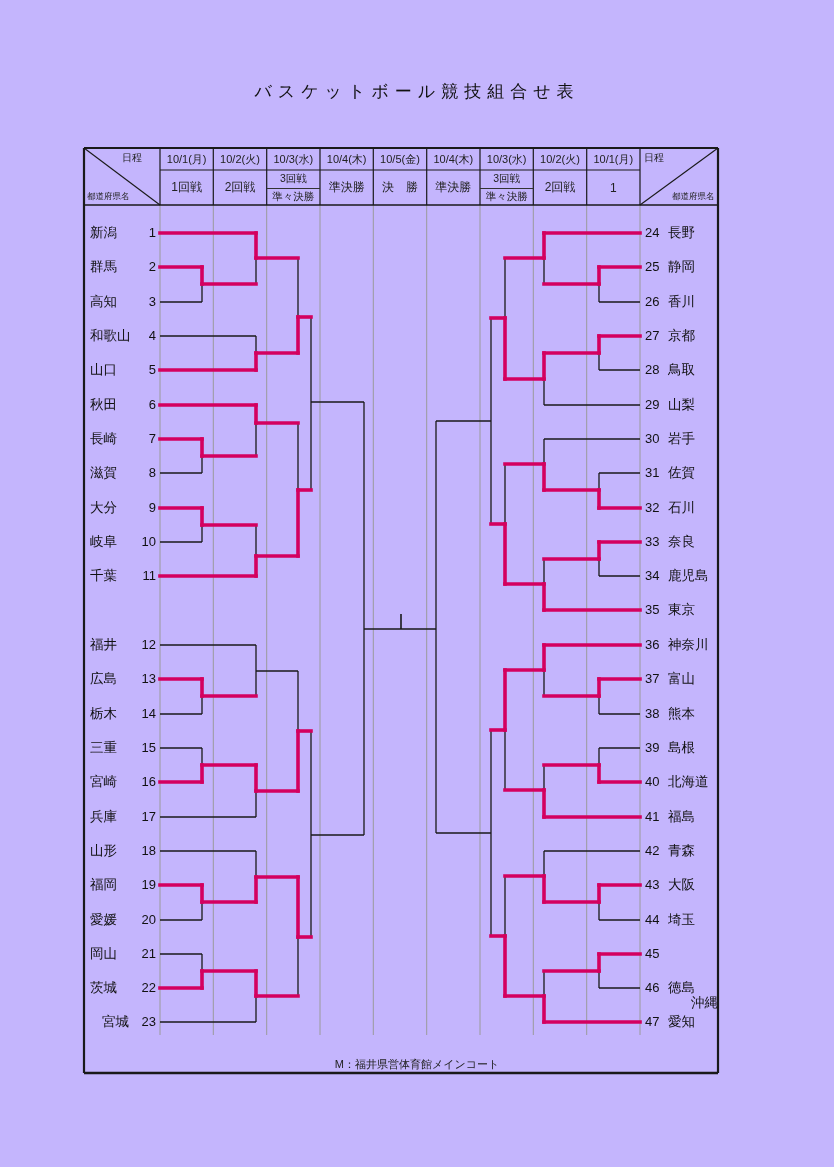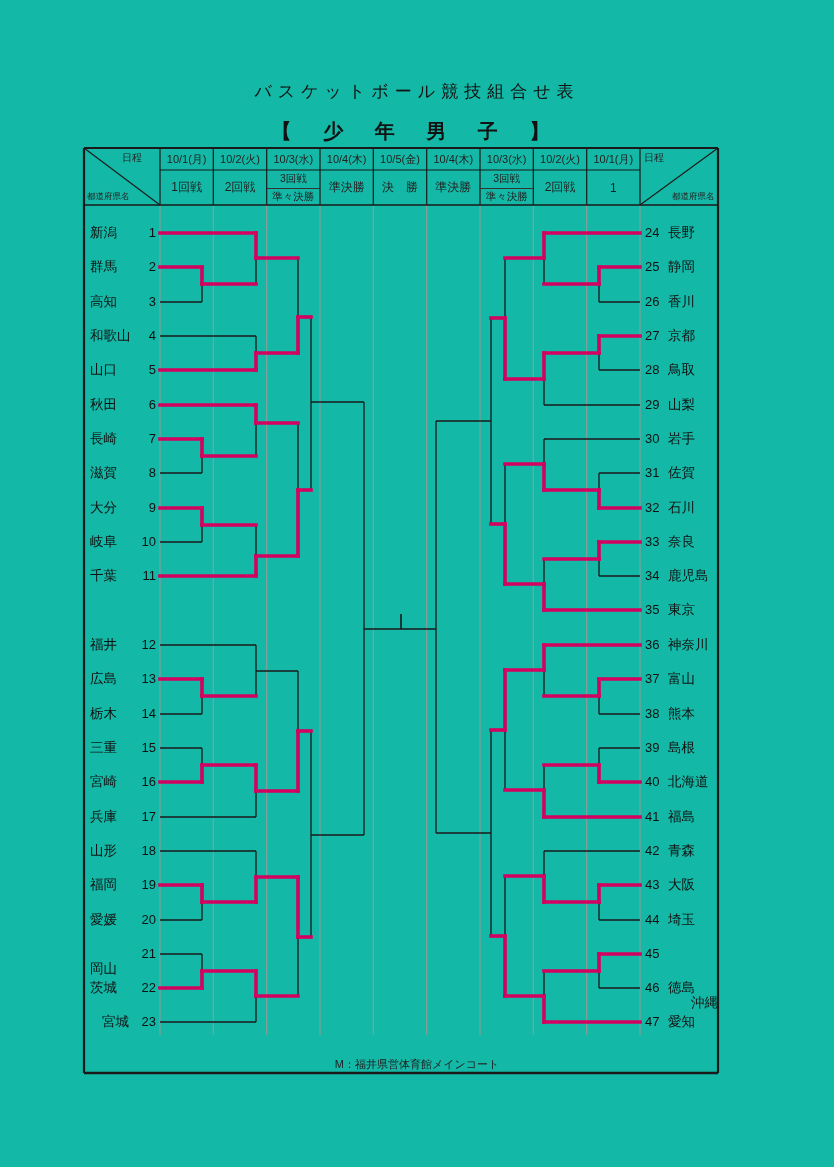--- a/index.html
+++ b/index.html
@@ -1,16 +1,16 @@
 <!DOCTYPE html>
 <html><head>
 <meta charset="utf-8">
 <style>
   html,body{margin:0;padding:0;background:#ffffff;}
-  .page{position:relative;width:834px;height:1167px;background:#14b8a6;overflow:hidden;
+  .page{position:relative;width:834px;height:1167px;background:#c4b5fd;overflow:hidden;
         font-family:"Liberation Sans","DejaVu Sans",sans-serif;color:#1a1a1a;}
   .abs{position:absolute;}
   #page-title{left:0;top:80px;width:834px;text-align:center;font-size:17px;letter-spacing:6px;color:#111;}
   #page-subtitle{left:0;top:118px;width:834px;text-align:center;font-size:20px;font-weight:bold;letter-spacing:13px;color:#111;}
   .date-cell{height:22px;line-height:22px;text-align:center;font-size:11px;color:#222;}
   .round-cell{display:flex;flex-direction:column;align-items:center;justify-content:center;
               font-size:12px;color:#222;text-align:center;}
   .round-sub-top{display:block;width:100%;font-size:10.5px;border-bottom:1px solid #333;padding-bottom:2px;}
   .round-sub-bot{display:block;width:100%;font-size:10.5px;padding-top:1px;}
   .corner-label-a{font-size:10px;color:#222;}
@@ -287,21 +287,20 @@
       <line x1="599" y1="954" x2="599" y2="971" stroke="#d4005f" stroke-width="3.6" stroke-linecap="square"></line>
       <line x1="544" y1="971" x2="599" y2="971" stroke="#d4005f" stroke-width="3.6" stroke-linecap="square"></line>
       <line x1="544" y1="996" x2="544" y2="1022" stroke="#d4005f" stroke-width="3.6" stroke-linecap="square"></line>
       <line x1="505" y1="996" x2="544" y2="996" stroke="#d4005f" stroke-width="3.6" stroke-linecap="square"></line>
       <line x1="505" y1="936" x2="505" y2="996" stroke="#d4005f" stroke-width="3.6" stroke-linecap="square"></line>
       <line x1="491" y1="936" x2="505" y2="936" stroke="#d4005f" stroke-width="3.6" stroke-linecap="square"></line>
       <line x1="401" y1="614" x2="401" y2="629" stroke="#1a1a1a" stroke-width="1.6" stroke-linecap="butt"></line>
     </svg>
 
   <div class="abs" id="page-title">バスケットボール競技組合せ表</div>
-  <div class="abs" id="page-subtitle">【 少 年 男 子 】</div>
 
   <div class="abs corner-label-a" style="left:122px;top:151px;">日程</div>
   <div class="abs corner-label-b" style="left:87px;top:191px;">都道府県名</div>
   <div class="abs corner-label-a" style="left:644px;top:151px;">日程</div>
   <div class="abs corner-label-b" style="left:672px;top:191px;">都道府県名</div>
 
   <div id="header-cells">
       <div class="abs date-cell" style="left: 160px; top: 148px; width: 53.3px;">10/1(月)</div>
       <div class="abs round-cell" style="left: 160px; top: 170px; width: 53.3px; height: 35px;">1回戦</div>
       <div class="abs date-cell" style="left: 213.3px; top: 148px; width: 53.4px;">10/2(火)</div>
@@ -361,21 +360,21 @@
       <div class="abs team-name" style="left: 90px; top: 773px; width: 52px; text-align: left;">宮崎</div>
       <div class="abs team-no" style="left: 136px; top: 773px; width: 20px; text-align: right;">16</div>
       <div class="abs team-name" style="left: 90px; top: 808px; width: 52px; text-align: left;">兵庫</div>
       <div class="abs team-no" style="left: 136px; top: 808px; width: 20px; text-align: right;">17</div>
       <div class="abs team-name" style="left: 90px; top: 842px; width: 52px; text-align: left;">山形</div>
       <div class="abs team-no" style="left: 136px; top: 842px; width: 20px; text-align: right;">18</div>
       <div class="abs team-name" style="left: 90px; top: 876px; width: 52px; text-align: left;">福岡</div>
       <div class="abs team-no" style="left: 136px; top: 876px; width: 20px; text-align: right;">19</div>
       <div class="abs team-name" style="left: 90px; top: 911px; width: 52px; text-align: left;">愛媛</div>
       <div class="abs team-no" style="left: 136px; top: 911px; width: 20px; text-align: right;">20</div>
-      <div class="abs team-name" style="left: 90px; top: 945px; width: 52px; text-align: left; margin-top: 15px;">岡山</div>
+      <div class="abs team-name" style="left: 90px; top: 945px; width: 52px; text-align: left;">岡山</div>
       <div class="abs team-no" style="left: 136px; top: 945px; width: 20px; text-align: right;">21</div>
       <div class="abs team-name" style="left: 90px; top: 979px; width: 52px; text-align: left;">茨城</div>
       <div class="abs team-no" style="left: 136px; top: 979px; width: 20px; text-align: right;">22</div>
       <div class="abs team-name" style="left: 102px; top: 1013px; width: 52px; text-align: left;">宮城</div>
       <div class="abs team-no" style="left: 136px; top: 1013px; width: 20px; text-align: right;">23</div>
       <div class="abs team-name" style="left: 668px; top: 224px; width: 50px; text-align: left;">長野</div>
       <div class="abs team-no" style="left: 645px; top: 224px; width: 20px; text-align: left;">24</div>
       <div class="abs team-name" style="left: 668px; top: 258px; width: 50px; text-align: left;">静岡</div>
       <div class="abs team-no" style="left: 645px; top: 258px; width: 20px; text-align: left;">25</div>
       <div class="abs team-name" style="left: 668px; top: 293px; width: 50px; text-align: left;">香川</div>

